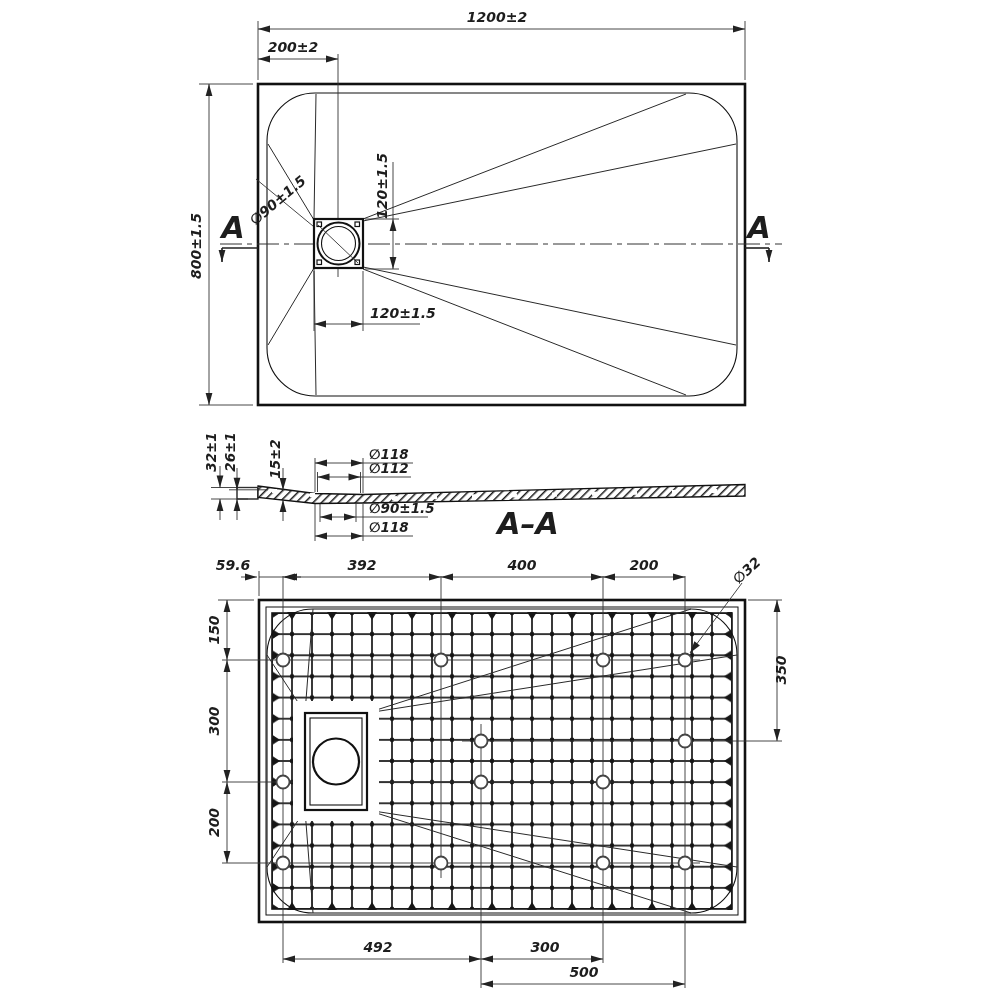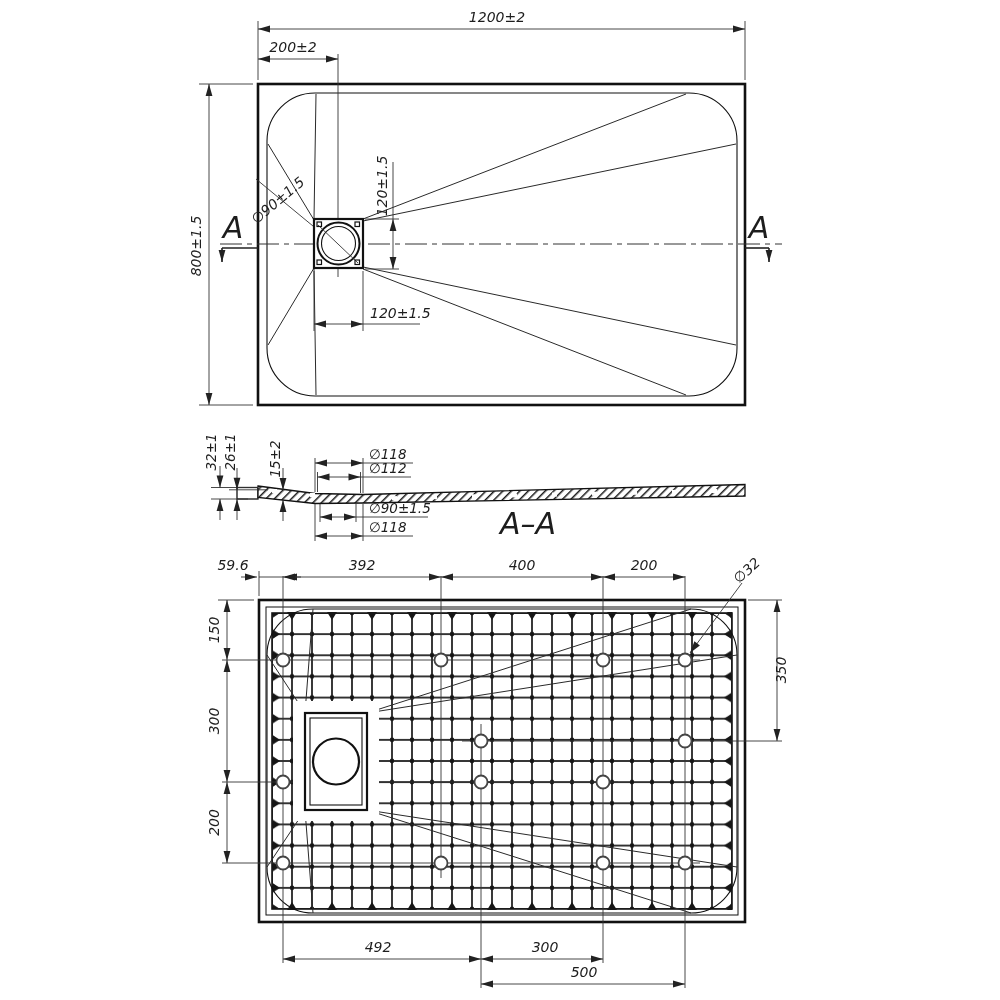--- a/index.html
+++ b/index.html
@@ -1,16 +1,16 @@
 <!DOCTYPE html>
 <html><head>
 <meta charset="utf-8">
 <style>
   html,body{margin:0;padding:0;background:#ffffff;}
-  .sheet{width:1000px;height:1000px;position:relative;background:#fff;overflow:hidden;}
+  .sheet{width:1000px;height:1000px;position:relative;background:#fff;overflow:hidden;font-weight:bold;}
   svg{display:block;}
   text{font-family:"DejaVu Sans",sans-serif;font-style:italic;fill:#1d1d1d;}
   .dim{font-size:14px;}
   .dimS{font-size:13.5px;}
   .marker{font-size:30px;}
   .thin{stroke:#333;stroke-width:0.9;fill:none;}
   .slope{stroke:#2a2a2a;stroke-width:1;fill:none;}
   .main{stroke:#111;fill:none;}
 </style>
 </head>

